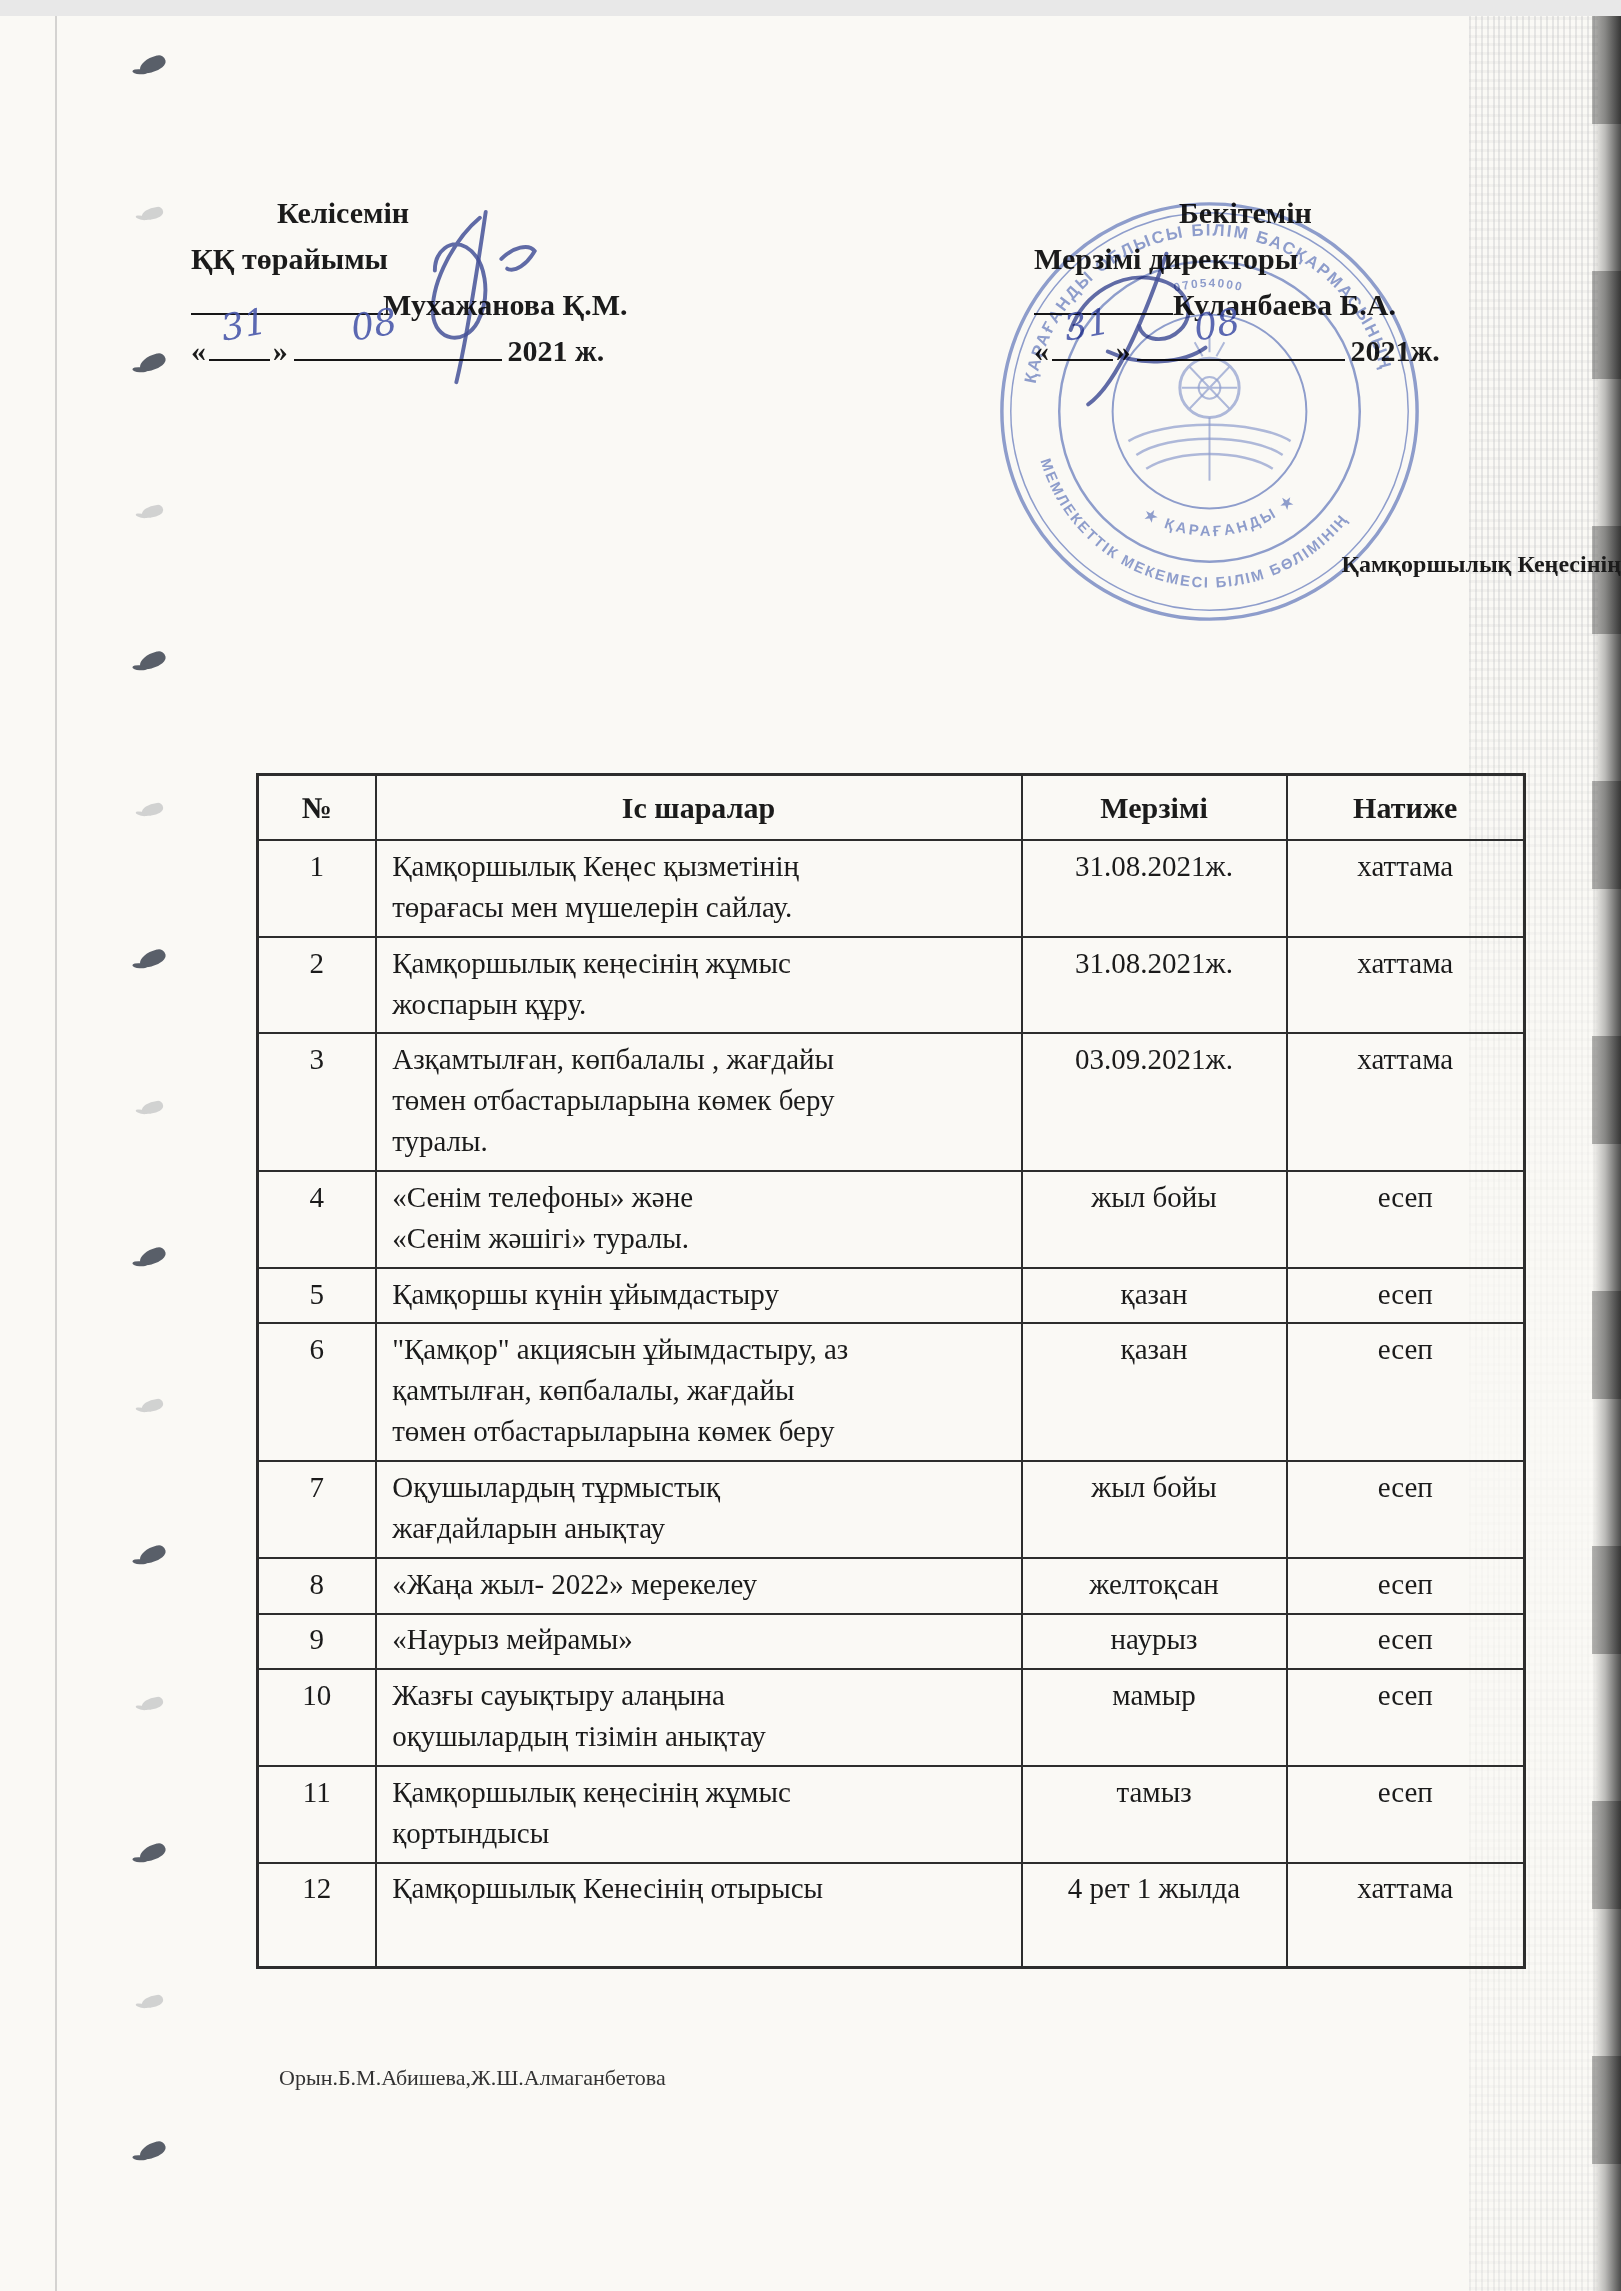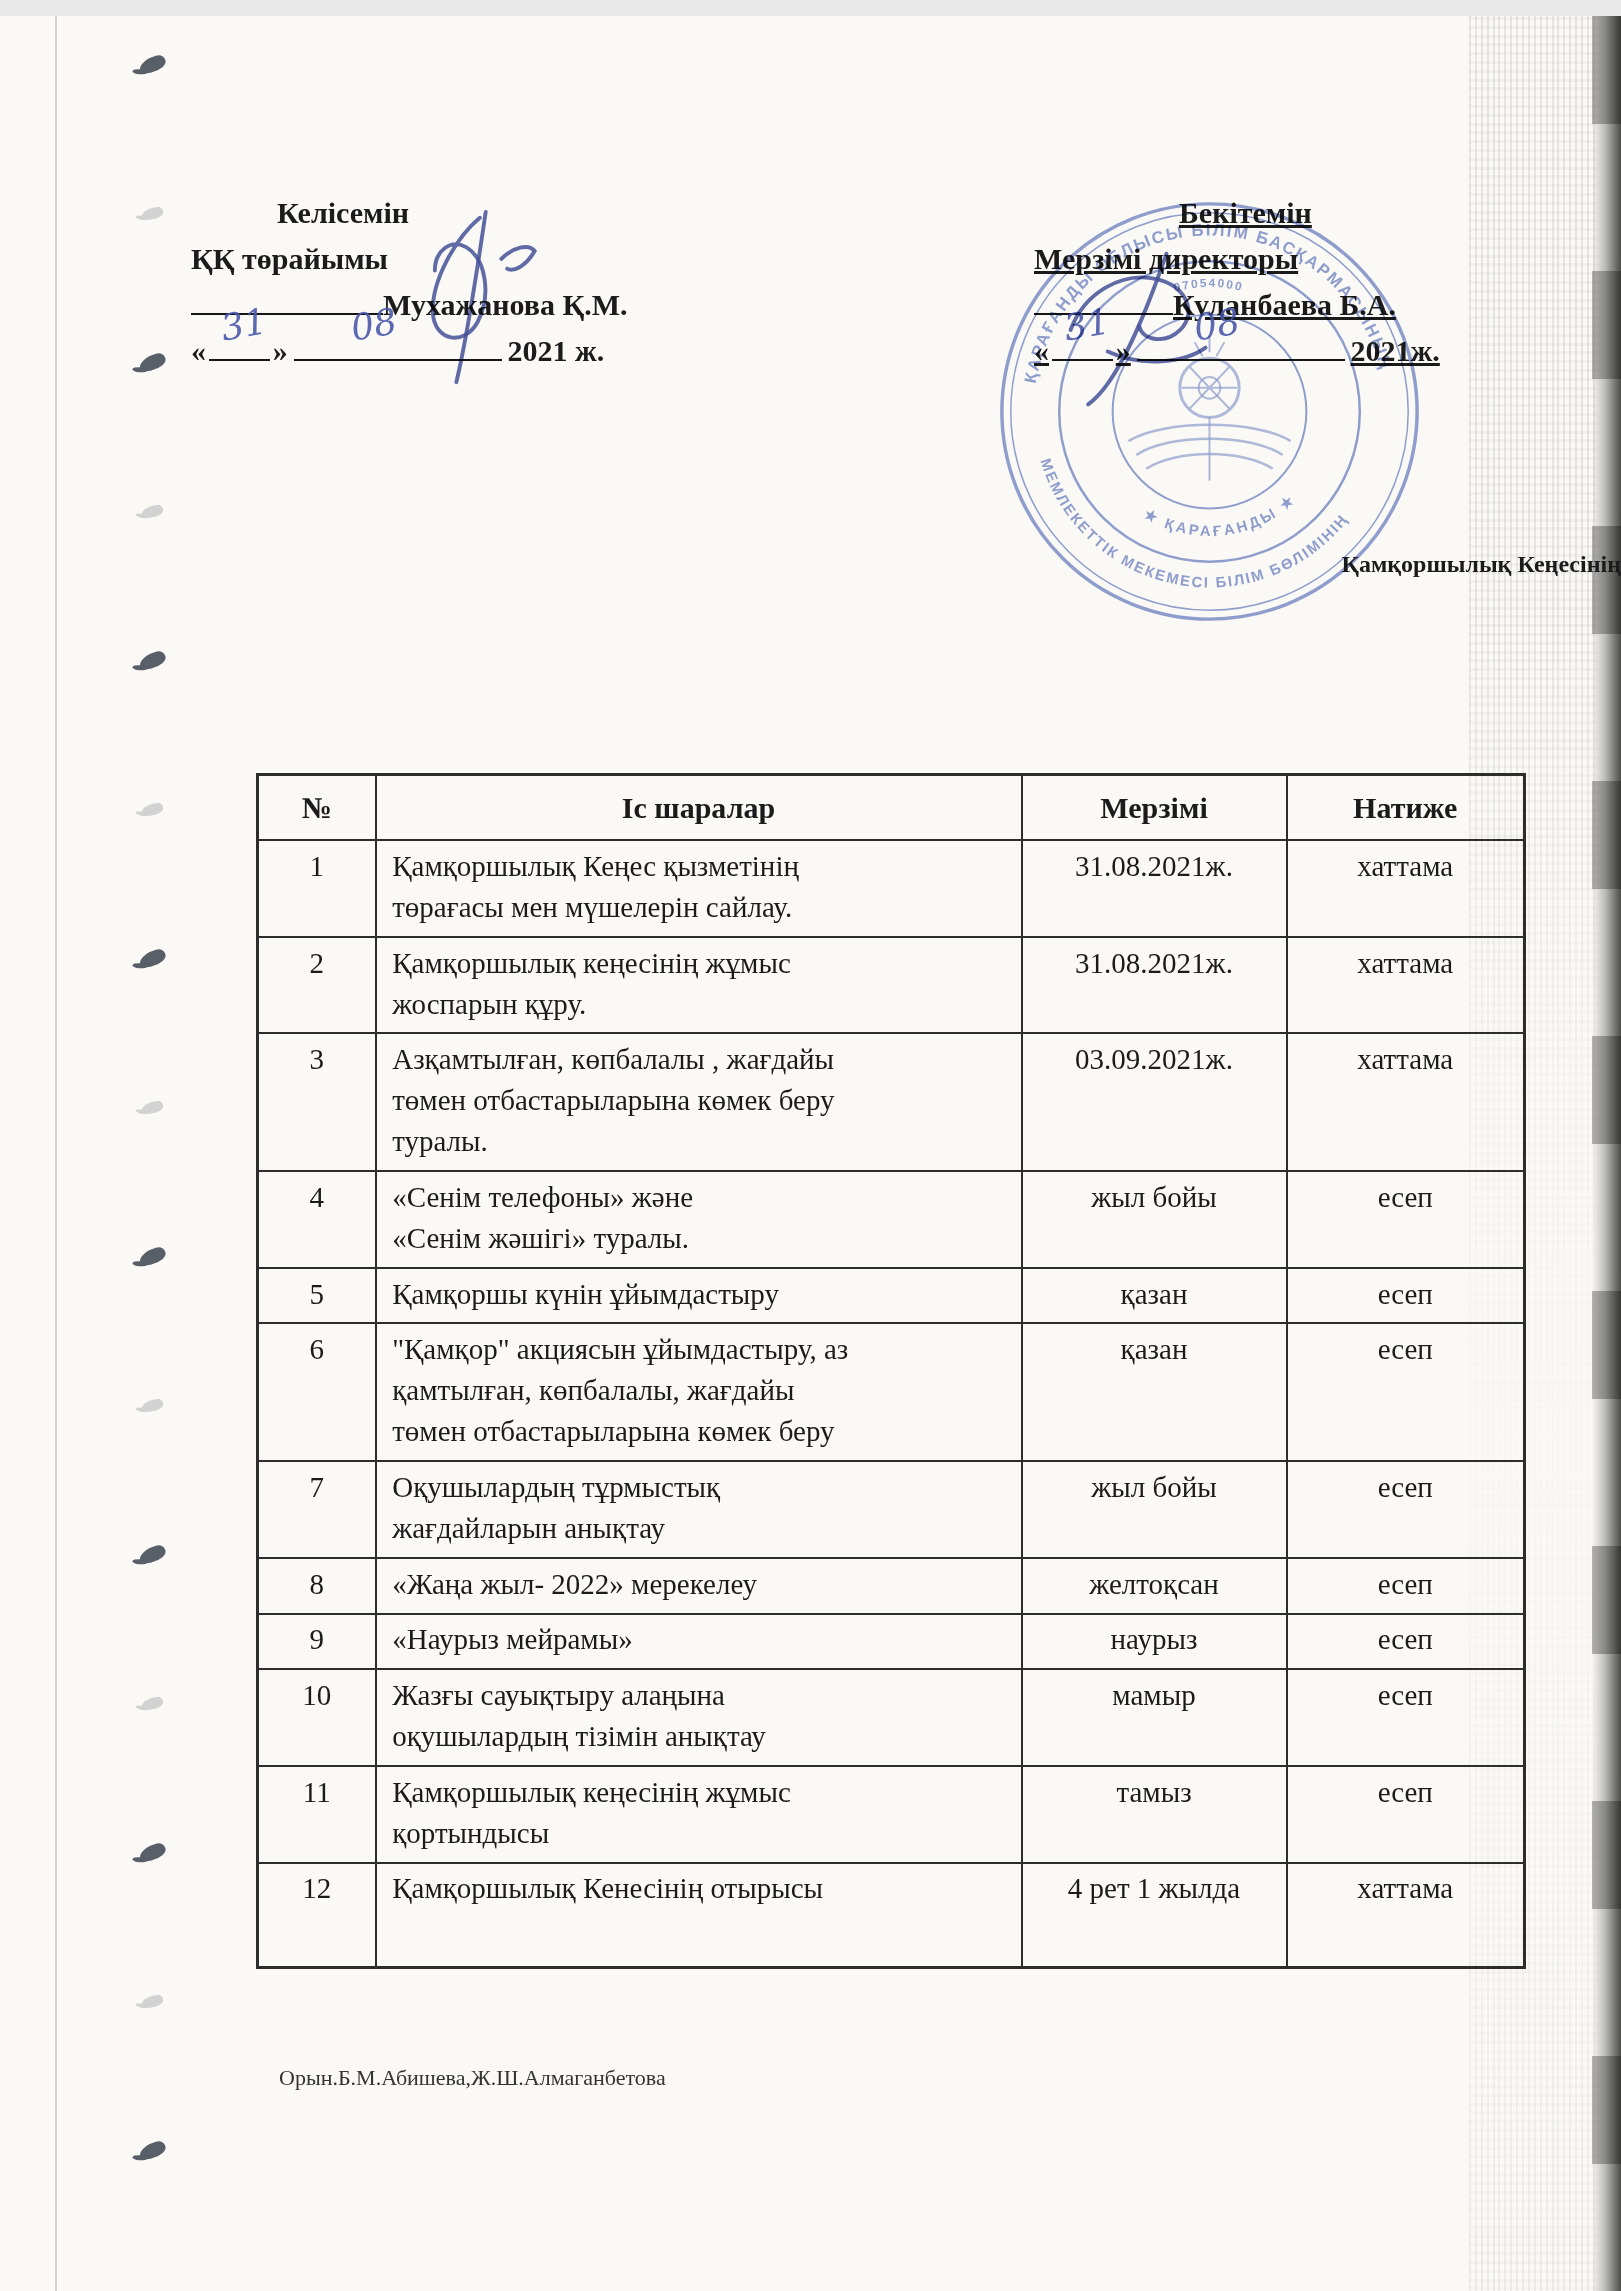--- a/index.html
+++ b/index.html
@@ -28,21 +28,21 @@
     mask-image:linear-gradient(to right, rgba(0,0,0,.08), rgba(0,0,0,.9) 55%); }
   .punch { position:absolute; left:139px; width:26.5px; height:14.7px; background:#434a56;
     border-radius:75% 25% 60% 40% / 70% 45% 55% 30%; transform:rotate(-14deg); opacity:.88; }
   .punch::after { content:""; position:absolute; left:-7.8px; top:8.8px; width:14.7px; height:4.9px;
     background:#434a56; border-radius:50%; transform:rotate(18deg); }
   .punch.faint { opacity:.22; transform:rotate(-6deg) scale(.8); }
 
   
   .approval { position:absolute; top:174px; font-weight:bold; font-size:30px; line-height:46px; white-space:nowrap; }
   .approval.left  { left:191px;  width:568px; }
-  .approval.right { left:1034px; width:549px;text-decoration:underline; }
+  .approval.right { left:1034px; width:549px; }
   .ln-indent-l { padding-left:86px; }
   .ln-indent-r { padding-left:145px; }
   .blank { display:inline-block; position:relative; height:1em; vertical-align:baseline;
     border-bottom:2.9px solid #161616; }
   .blank.name-l { width:192px; }
   .blank.name-r { width:139px; }
   .blank.day    { width:61px;  margin:0 2.9px; }
   .blank.month  { width:208px; margin:0 5.9px 0 5.9px; }
   .hand { position:absolute; top:-27.4px; font-family:"DejaVu Serif", serif; font-style:italic;
     font-weight:normal; font-size:36px; color:#4a59ab; transform:rotate(-10deg); opacity:.9; }

